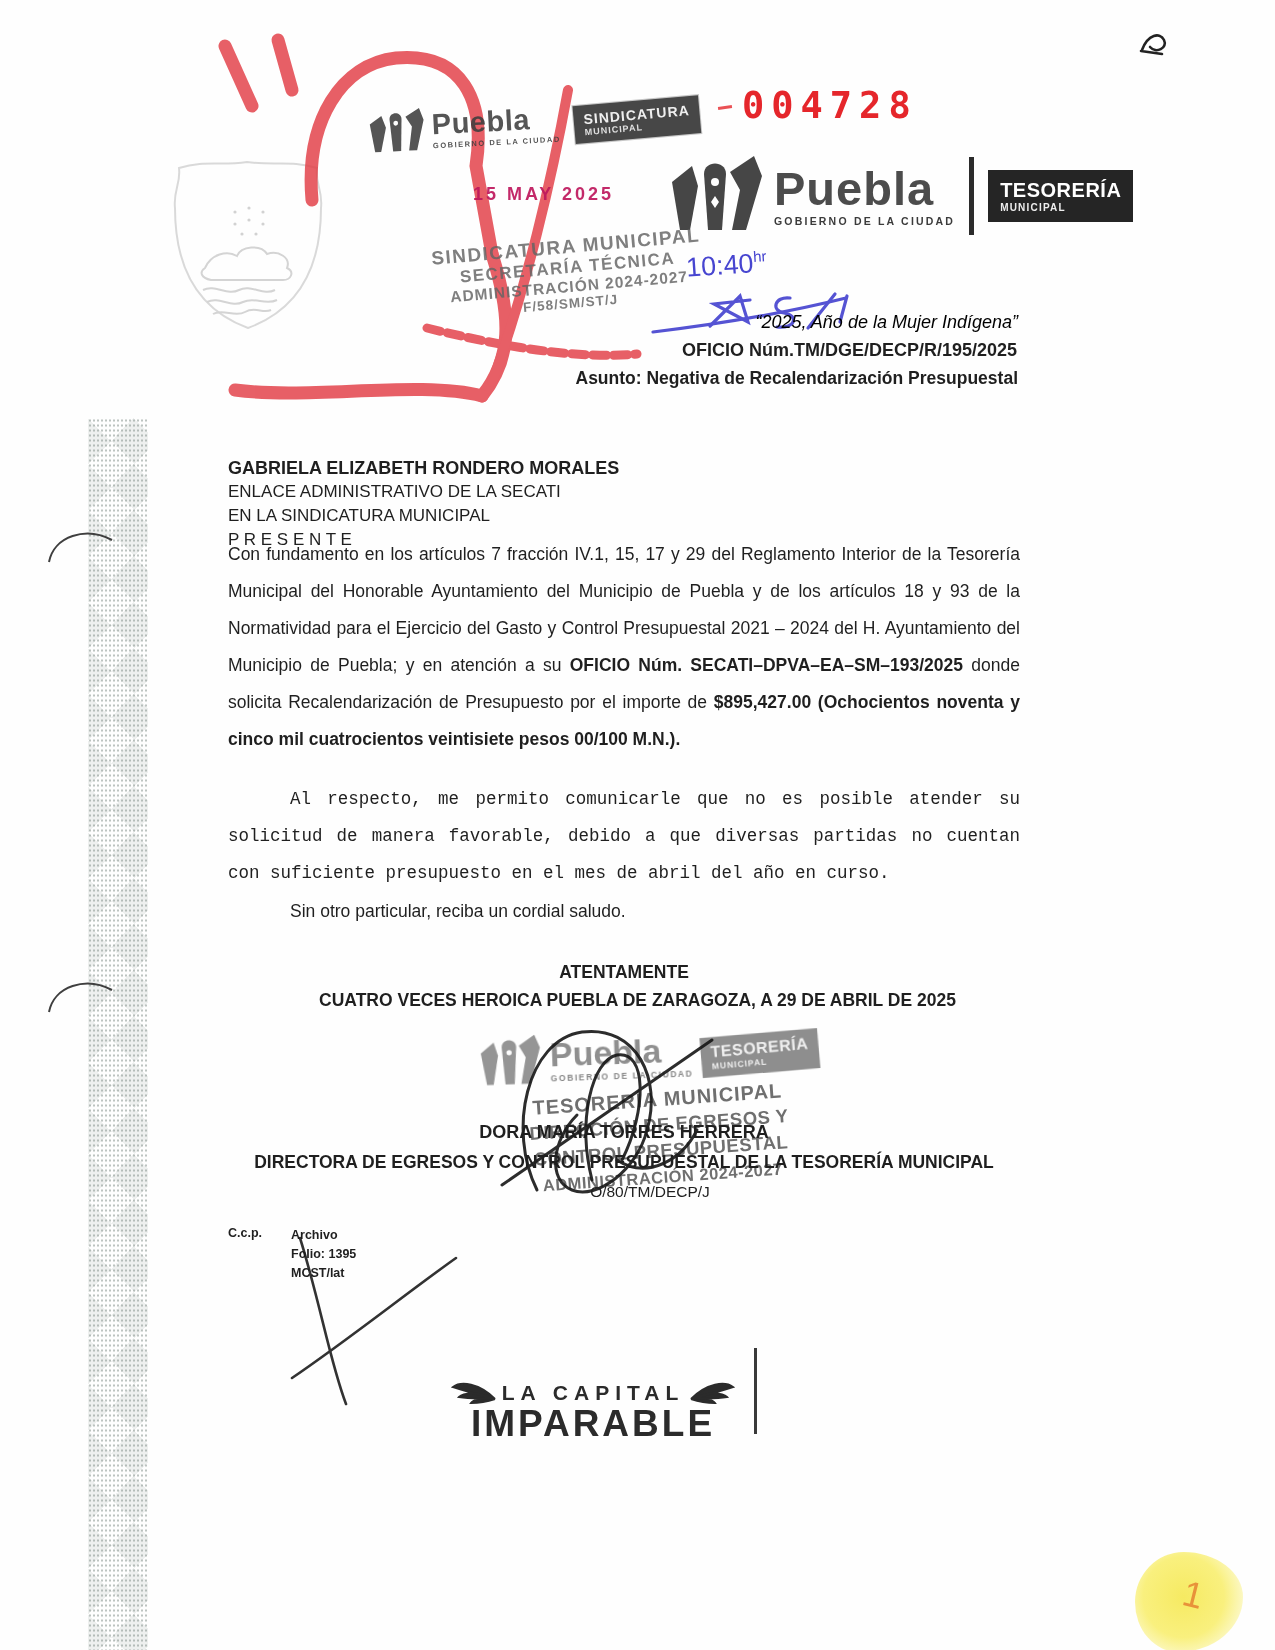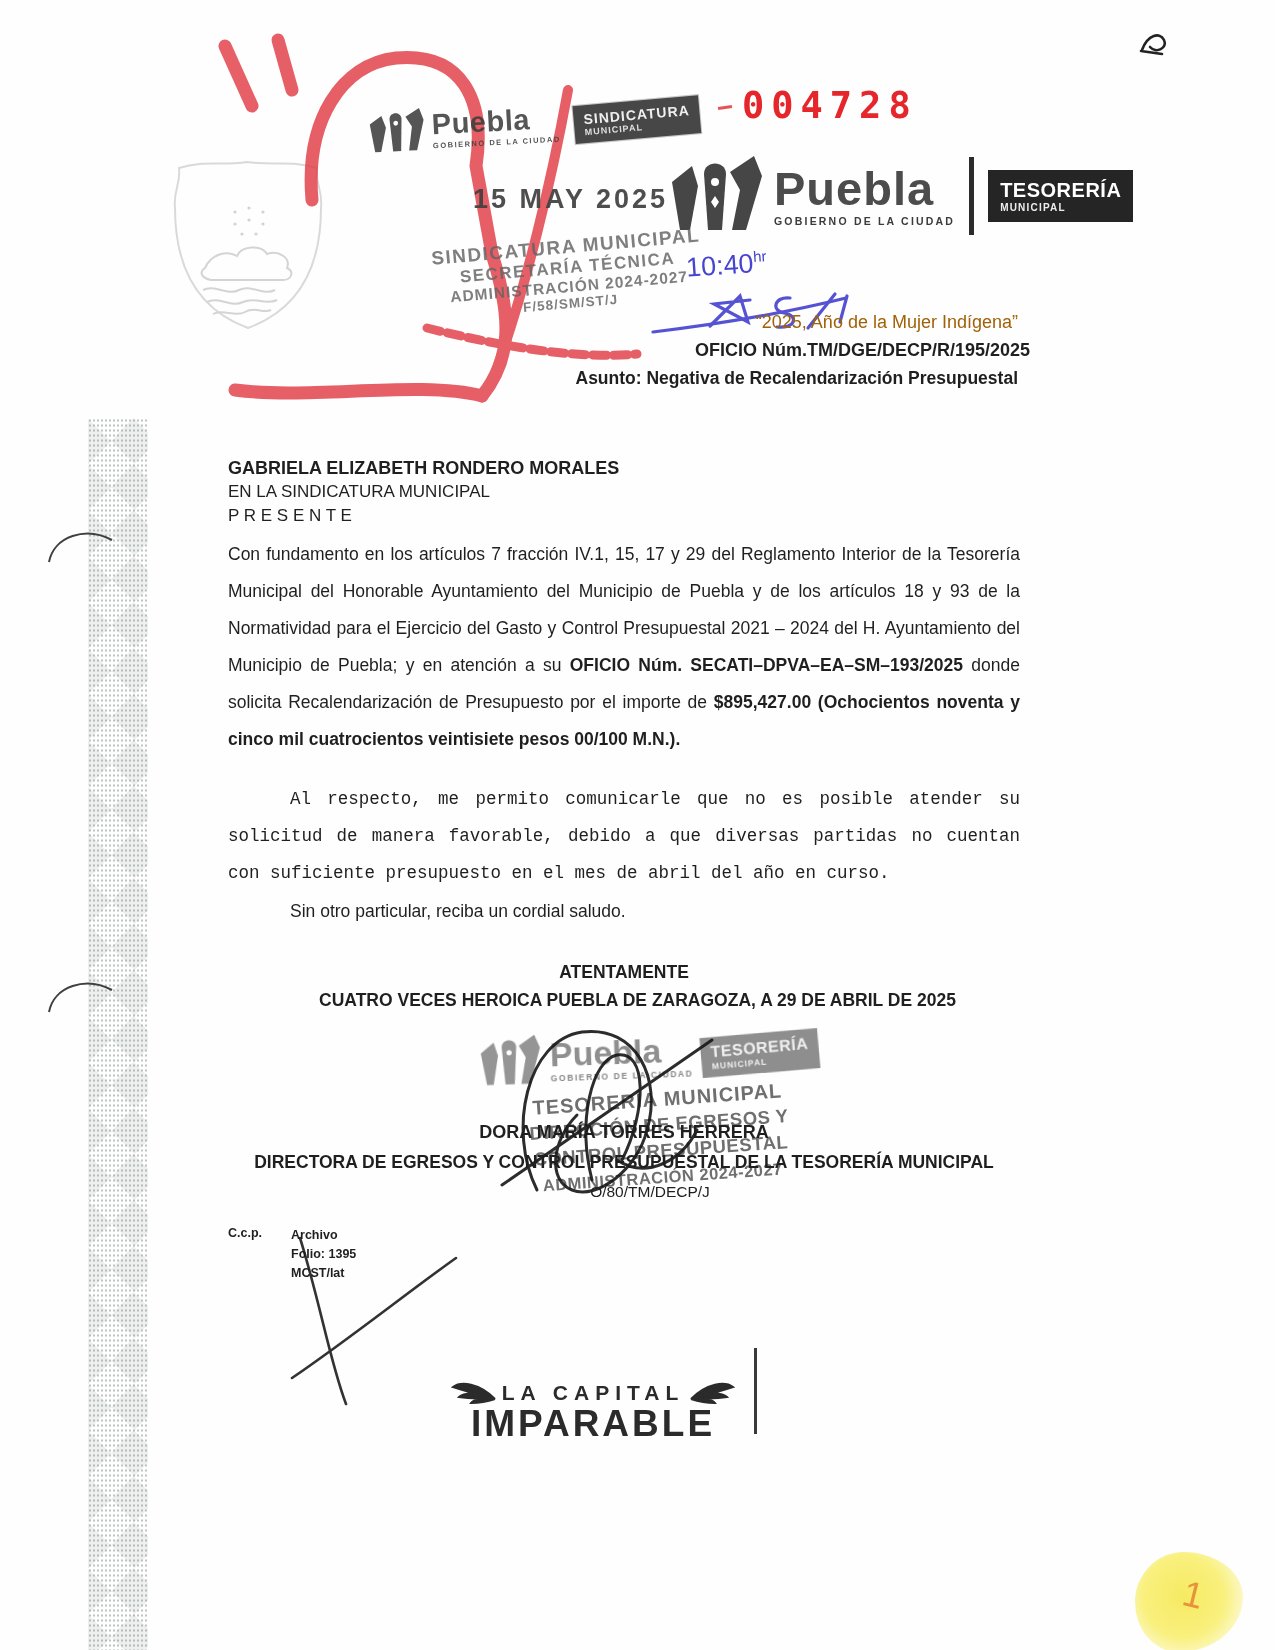--- a/index.html
+++ b/index.html
@@ -27,31 +27,31 @@
   .sind-box .b2{font-size:9px;font-weight:700;letter-spacing:1px;opacity:.9;}
   .folio{left:742px;top:84px;color:#e5262b;font-family:"DejaVu Sans Mono",monospace;font-weight:700;font-size:37px;letter-spacing:7px;}
   .folio-dash{left:718px;top:106px;width:14px;height:3px;background:#e5262b;transform:rotate(-8deg);opacity:.8;}
   .tes-logo{left:668px;top:152px;display:flex;align-items:center;gap:10px;}
   .tes-logo .brand{font-size:47px;font-weight:700;color:#4c4c4c;line-height:1;letter-spacing:1px;}
   .tes-logo .sub{font-size:10.5px;font-weight:700;color:#3b3b3b;letter-spacing:2.2px;margin-top:3px;}
   .tes-bar{width:5px;height:78px;background:#2b2b2b;margin:0 4px;}
   .tes-box{background:#252525;color:#fff;padding:9px 12px;}
   .tes-box .b1{font-size:20px;font-weight:700;letter-spacing:.5px;}
   .tes-box .b2{font-size:10px;font-weight:700;letter-spacing:1.2px;opacity:.92;}
-  .date-stamp{left:473px;top:184px;color:#404040;font-size:27px;font-weight:700;letter-spacing:3px;opacity:.92;text-align:center;}
+  .date-stamp{left:473px;top:184px;color:#be185d;font-size:18px;font-weight:700;letter-spacing:3px;opacity:.92;text-align:center;}
   .recv-stamp{left:408px;top:236px;width:320px;text-align:center;transform:rotate(-5deg);color:#646464;font-weight:700;opacity:.82;}
   .recv-stamp .l1{font-size:19px;letter-spacing:1.5px;}
   .recv-stamp .l2{font-size:17px;letter-spacing:1.5px;}
   .recv-stamp .l3{font-size:15.5px;letter-spacing:1px;}
   .recv-stamp .l4{font-size:13.5px;letter-spacing:1px;}
   .hand-time{left:686px;top:250px;color:#4745d0;font-size:27px;transform:rotate(-4deg);font-weight:400;}
   .hand-time sup{font-size:15px;}
   
-  .motto{left:255px;top:312px;width:763px;text-align:right;font-size:18px;color:#a16207;}
-  .oficio{left:267px;top:340px;width:763px;text-align:right;font-weight:700;font-size:18px;}
+  .motto{left:255px;top:312px;width:763px;text-align:right;font-style:italic;font-size:18px;color:#000000;}
+  .oficio{left:254px;top:340px;width:763px;text-align:right;font-weight:700;font-size:18px;}
   .asunto{left:255px;top:368px;width:763px;text-align:right;font-weight:700;font-size:17.5px;}
   
   .addr{left:228px;top:420px;font-size:17px;line-height:24px;}
   .addr .name{font-weight:700;font-size:18px;margin-top:36px;}
   
   .p1{left:228px;top:536px;width:792px;font-size:17.5px;line-height:37px;text-align:justify;}
   .p2{left:228px;top:781px;width:792px;font-size:17.5px;line-height:37px;text-align:justify;text-indent:62px;font-family:Liberation Mono, monospace;}
   .closing{left:228px;top:901px;width:792px;font-size:17.5px;text-indent:62px;}
   .atent{left:228px;top:962px;width:792px;text-align:center;font-weight:700;font-size:17.5px;}
   .dateline{left:160px;top:990px;width:955px;text-align:center;font-weight:700;font-size:17.5px;}
@@ -182,20 +182,21 @@
       <path d="M192 36 L199 10"></path>
     </g>
   </svg>
 
   <div class="abs motto">“2025, Año de la Mujer Indígena”</div>
   <div class="abs oficio">OFICIO Núm.TM/DGE/DECP/R/195/2025</div>
   <div class="abs asunto">Asunto: Negativa de Recalendarización Presupuestal</div>
 
   <div class="abs addr">
     <div class="name">GABRIELA ELIZABETH RONDERO MORALES</div>
+    <div>ENLACE ADMINISTRATIVO DE LA SECATI</div>
     <div>EN LA SINDICATURA MUNICIPAL</div>
     <div>P R E S E N T E</div>
   </div>
 
   <div class="abs p1"><span>Con fundamento en los artículos 7 fracción IV.1, 15, 17 y 29 del Reglamento Interior de la Tesorería Municipal del Honorable Ayuntamiento del Municipio de Puebla y de los artículos 18 y 93 de la Normatividad para el Ejercicio del Gasto y Control Presupuestal 2021 – 2024 del H. Ayuntamiento del Municipio de Puebla; y en atención a su </span><span class="bold">OFICIO Núm. SECATI–DPVA–EA–SM–193/2025</span><span> donde solicita Recalendarización de Presupuesto por el importe de </span><span class="bold">$895,427.00 (Ochocientos noventa y cinco mil cuatrocientos veintisiete pesos 00/100 M.N.).</span></div>
   <div class="abs p2">Al respecto, me permito comunicarle que no es posible atender su solicitud de manera favorable, debido a que diversas partidas no cuentan con suficiente presupuesto en el mes de abril del año en curso.</div>
   <div class="abs atent">ATENTAMENTE</div>
 
   <div class="abs closing">Sin otro particular, reciba un cordial saludo.</div>
   <div class="abs dateline">CUATRO VECES HEROICA PUEBLA DE ZARAGOZA, A 29 DE ABRIL DE 2025</div>

